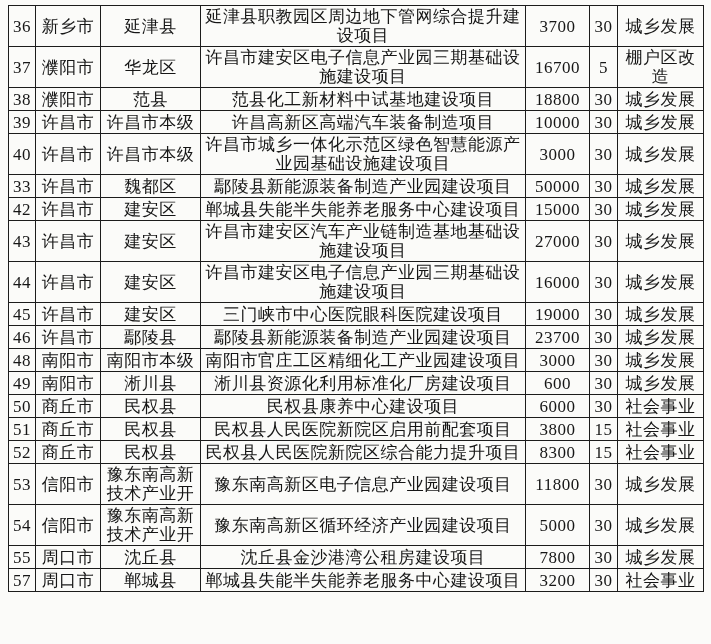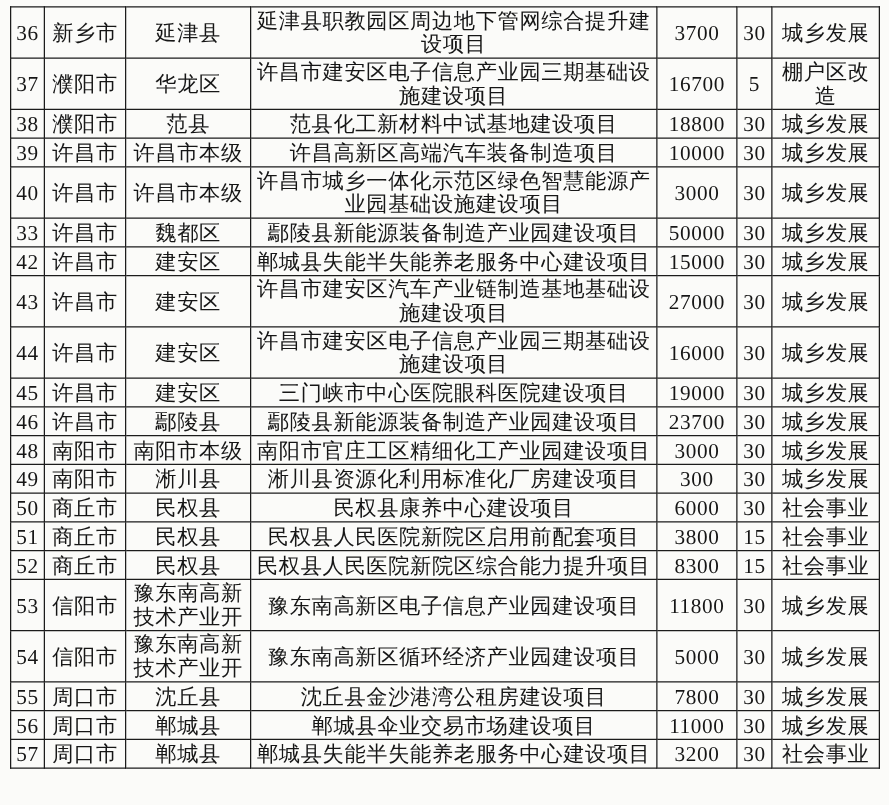--- a/index.html
+++ b/index.html
@@ -182,21 +182,21 @@
     <td class="c-amount">3000</td>
     <td class="c-term">30</td>
     <td class="c-category">城乡发展</td>
   </tr>
 
   <tr>
     <td class="c-no">49</td>
     <td class="c-city">南阳市</td>
     <td class="c-county">淅川县</td>
     <td class="c-project">淅川县资源化利用标准化厂房建设项目</td>
-    <td class="c-amount">300</td>
+    <td class="c-amount">600</td>
     <td class="c-term">30</td>
     <td class="c-category">城乡发展</td>
   </tr>
 
   <tr>
     <td class="c-no">50</td>
     <td class="c-city">商丘市</td>
     <td class="c-county">民权县</td>
     <td class="c-project">民权县康养中心建设项目</td>
     <td class="c-amount">6000</td>
@@ -247,29 +247,20 @@
   <tr>
     <td class="c-no">55</td>
     <td class="c-city">周口市</td>
     <td class="c-county">沈丘县</td>
     <td class="c-project">沈丘县金沙港湾公租房建设项目</td>
     <td class="c-amount">7800</td>
     <td class="c-term">30</td>
     <td class="c-category">城乡发展</td>
   </tr>
 
-  <tr>
-    <td class="c-no">56</td>
-    <td class="c-city">周口市</td>
-    <td class="c-county">郸城县</td>
-    <td class="c-project">郸城县伞业交易市场建设项目</td>
-    <td class="c-amount">11000</td>
-    <td class="c-term">30</td>
-    <td class="c-category">城乡发展</td>
-  </tr>
 
   <tr>
     <td class="c-no">57</td>
     <td class="c-city">周口市</td>
     <td class="c-county">郸城县</td>
     <td class="c-project">郸城县失能半失能养老服务中心建设项目</td>
     <td class="c-amount">3200</td>
     <td class="c-term">30</td>
     <td class="c-category">社会事业</td>
   </tr>

